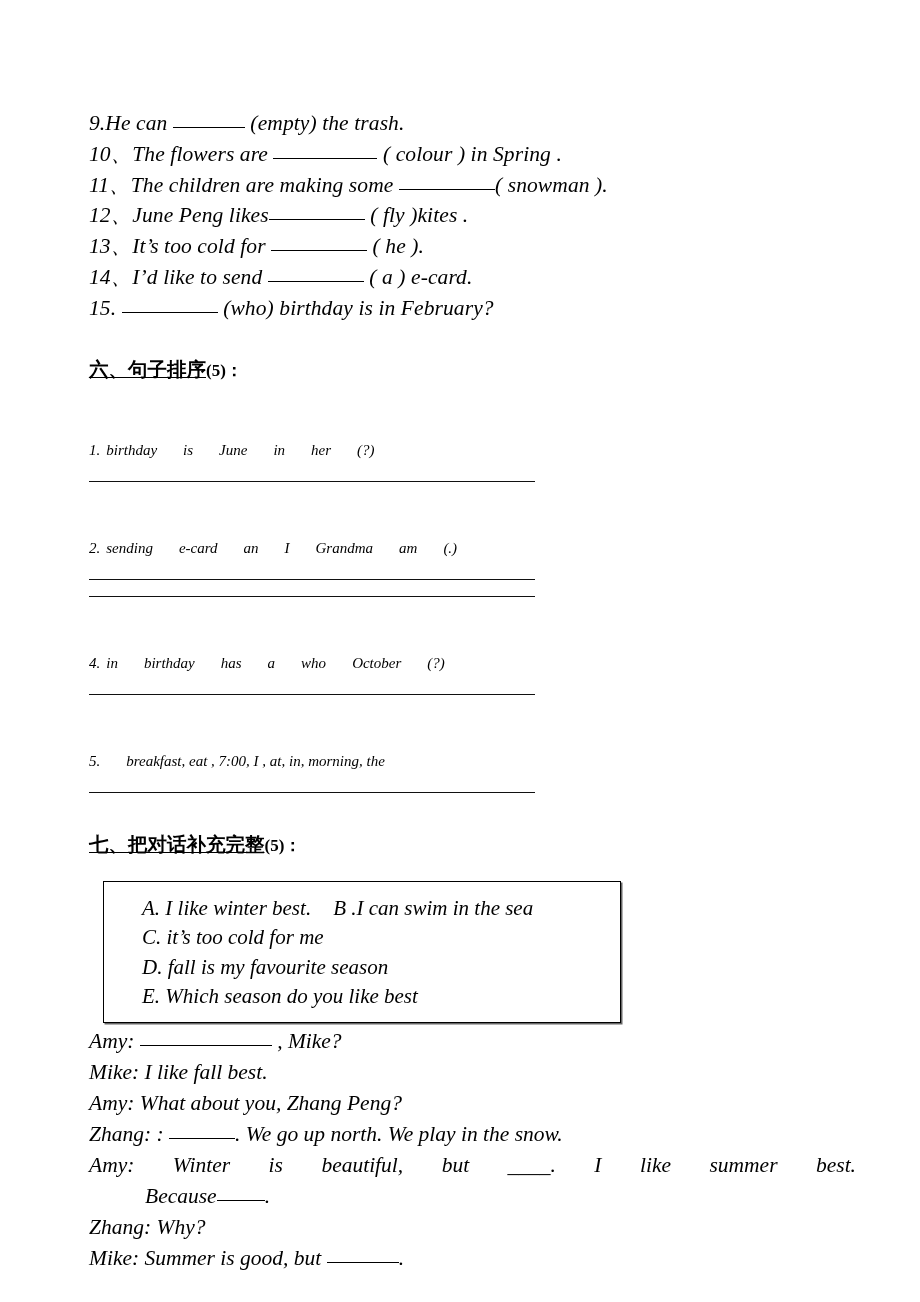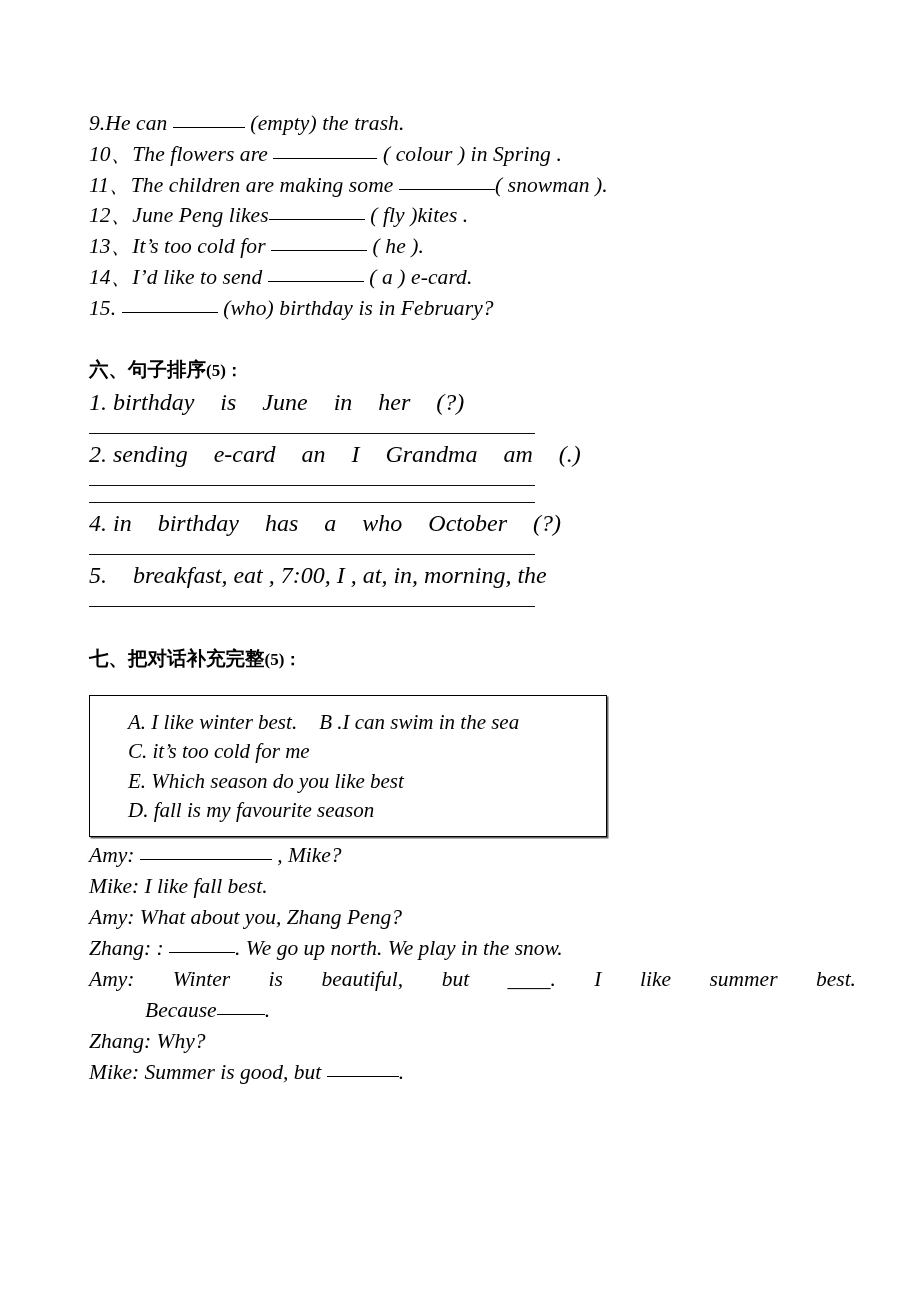--- a/index.html
+++ b/index.html
@@ -49,49 +49,51 @@
   .b-lg  { width: 104px; }
 
   
   .section-heading {
     font-family: "DejaVu Sans", "Liberation Sans", sans-serif;
     font-weight: bold;
     font-size: 19px;
     line-height: 26px;
     white-space: nowrap;
   }
-  .section-heading .cn { font-size: 19.5px; }
+  .section-heading .cn { font-size: 19.5px; text-decoration: underline; }
   .section-heading .score {
     font-family: "Liberation Serif", serif;
     font-size: 17px;
     font-weight: bold;
   }
 
   .gap-before-six { height: 32px; }
 
   
   .reorder-item {
     font-style: italic;
-    font-size: 24px;
+    font-size: 15px;
     line-height: 30px;
     white-space: nowrap;
     padding-top: 3px;
+    margin-top: 48px;
   }
   .reorder-item .w { margin-right: 26px; }
   .reorder-item .w0 { margin-right: 6px; }
   .answer-rule {
     width: 446px;
     border-bottom: 1.6px solid #111;
     height: 0;
     margin-top: 16px;
     margin-bottom: 2px;
   }
 
   
   .optbox {
+    margin-left: 14px;
     width: 516px;
     border: 1.6px solid #000;
     box-shadow: 1.5px 1.5px 0 #666;
     padding: 12px 0 10px 0;
     box-sizing: content-box;
   }
   .optline {
     font-style: italic;
     font-size: 21px;
     line-height: 29.5px;
@@ -161,22 +163,22 @@
 
     <div style="height:36px"></div>
 
     <div class="section-heading"><span class="cn">七、把对话补充完整</span><span class="score">(5)：</span></div>
 
     <div style="height:22px"></div>
 
     <div class="optbox">
       <div class="optline"><span>A. I like winter best.</span><span class="spacer"></span><span>B .I can swim in the sea</span></div>
       <div class="optline"><span>C. it’s too cold for me</span></div>
+      <div class="optline"><span>D. fall is my favourite season</span></div>
       <div class="optline"><span>E. Which season do you like best</span></div>
-      <div class="optline"><span>D. fall is my favourite season</span></div>
     </div>
 
     <div style="height:3px"></div>
 
     <div>
 
       <div class="dlg"><span>Amy:</span><span> </span><span class="blank" style="width:132px"></span><span> , Mike?</span></div>
 
       <div class="dlg"><span>Mike:</span><span> I like fall best.</span></div>
 

